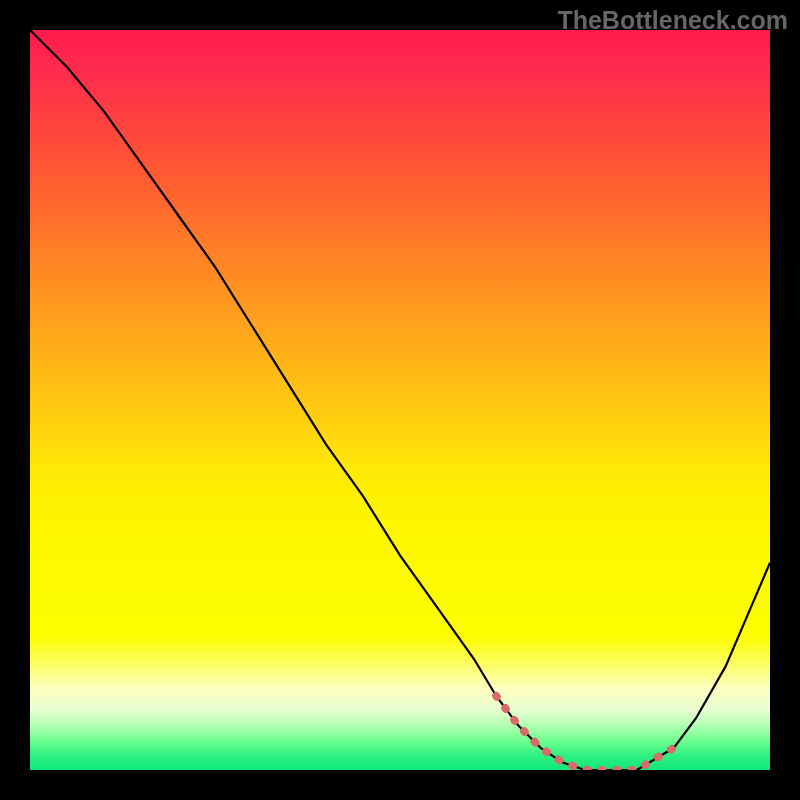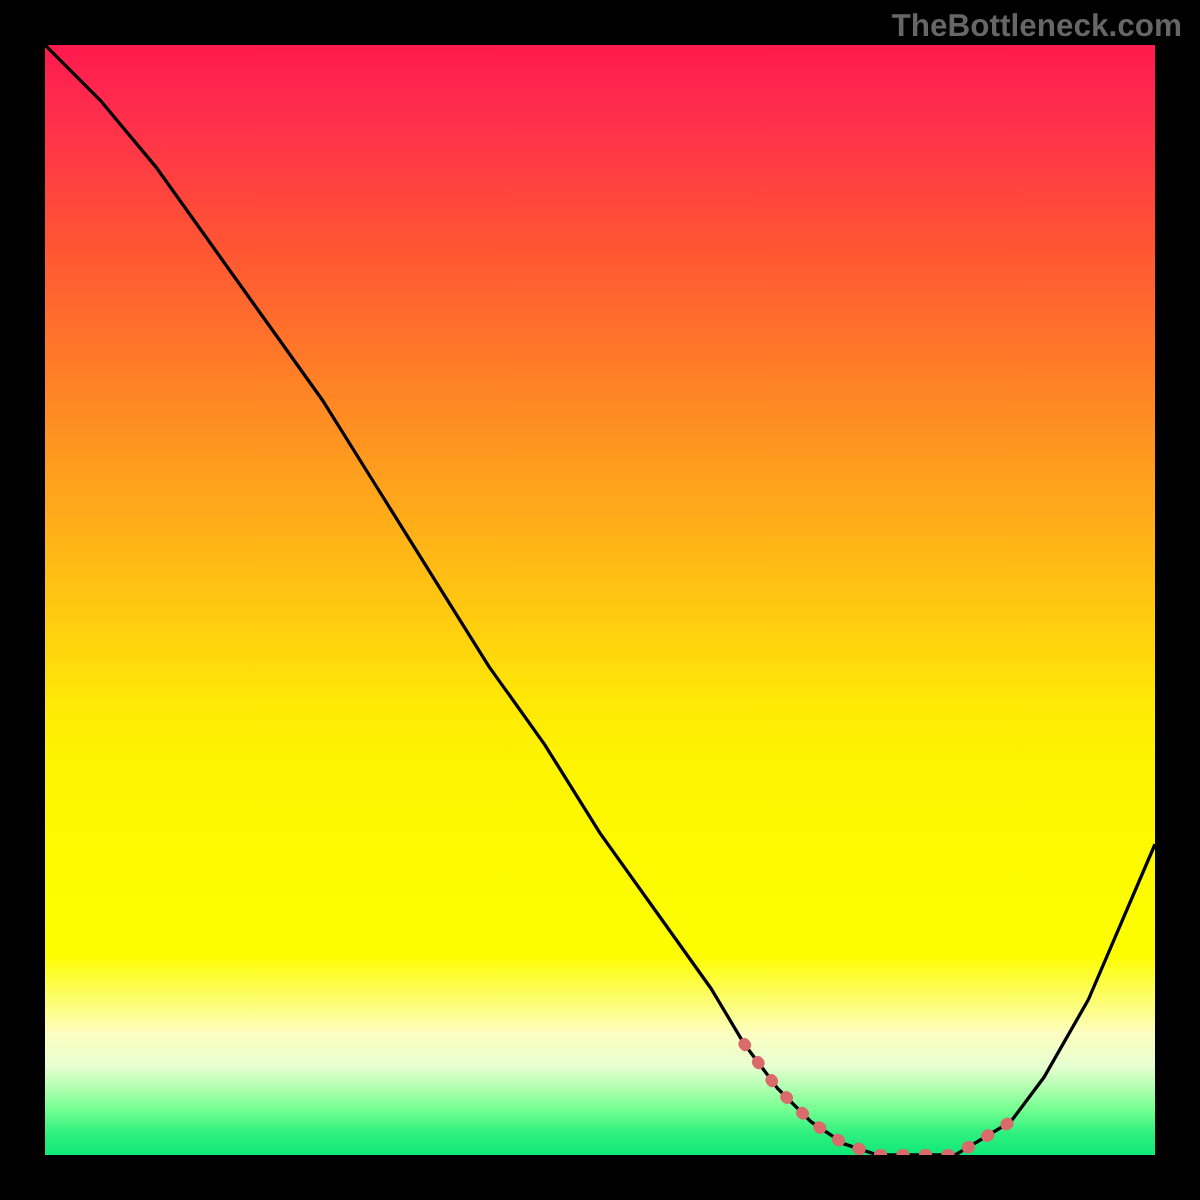--- a/index.html
+++ b/index.html
@@ -70,21 +70,21 @@
     stroke-width: 8;
     stroke-linecap: round;
     stroke-dasharray: 1 14;
     fill: none;
   }
   .attribution {
     position: absolute;
     top: 6px;
     right: 12px;
     font-family: Arial, Helvetica, sans-serif;
-    font-size: 21px;
+    font-size: 25px;
     font-weight: bold;
     color: #666666;
     letter-spacing: 0px;
   }
 </style>
 </head>
 <body>
 
 <div class="container">
 

